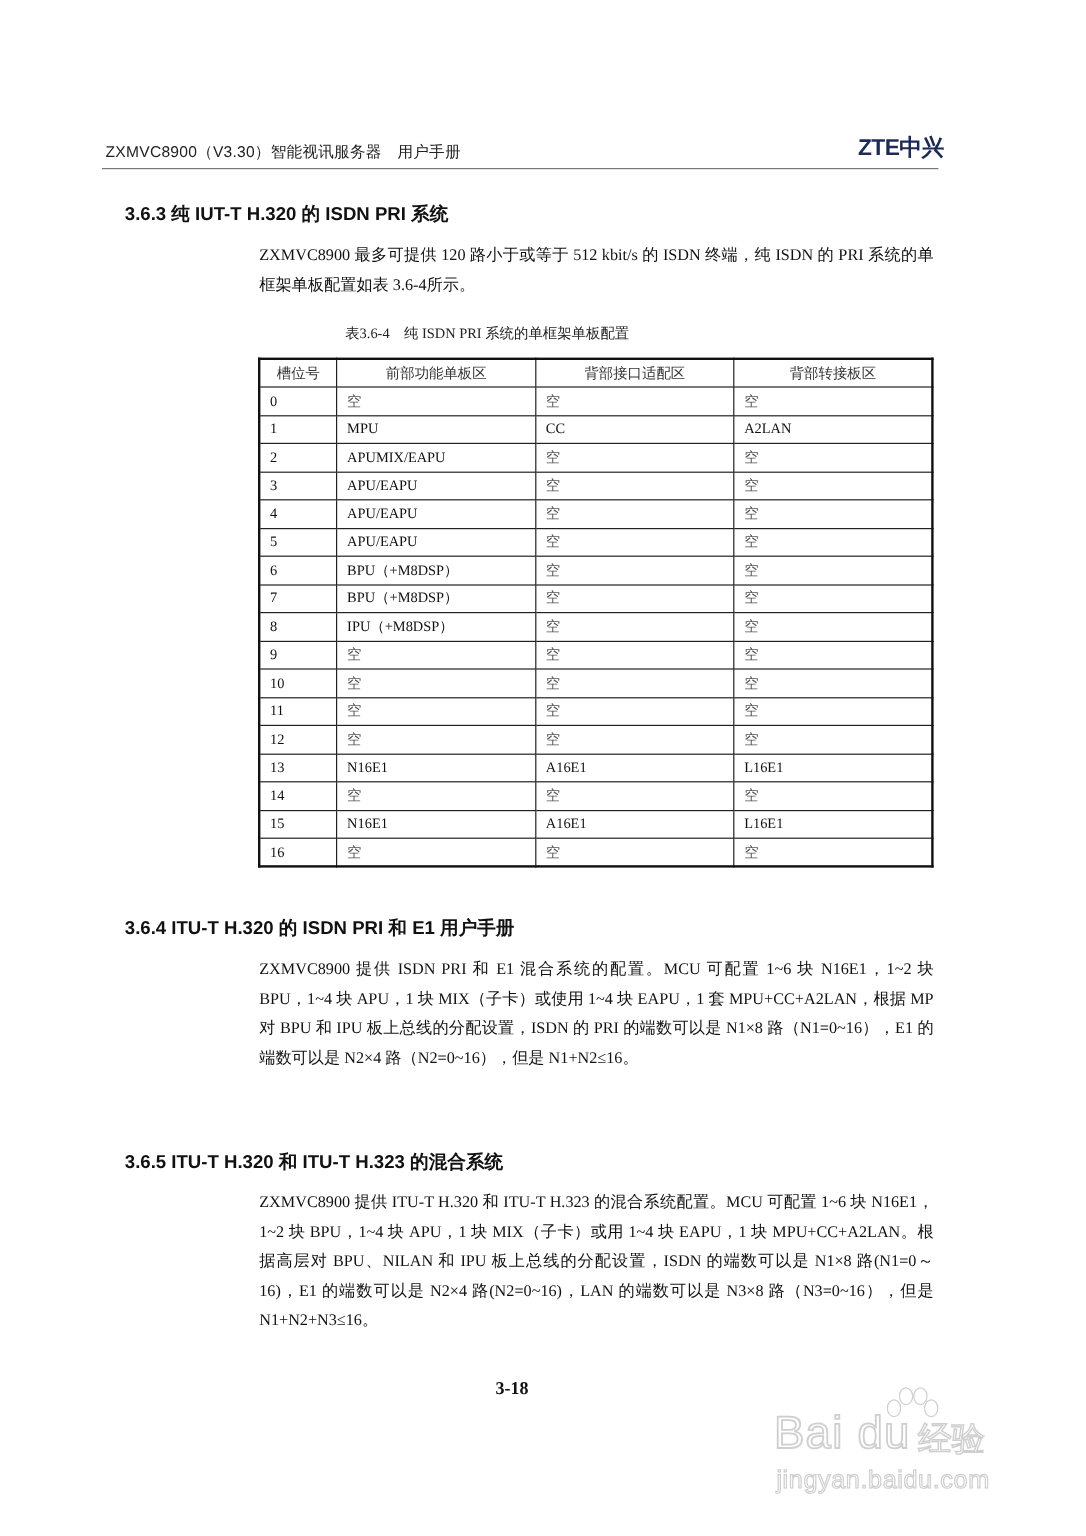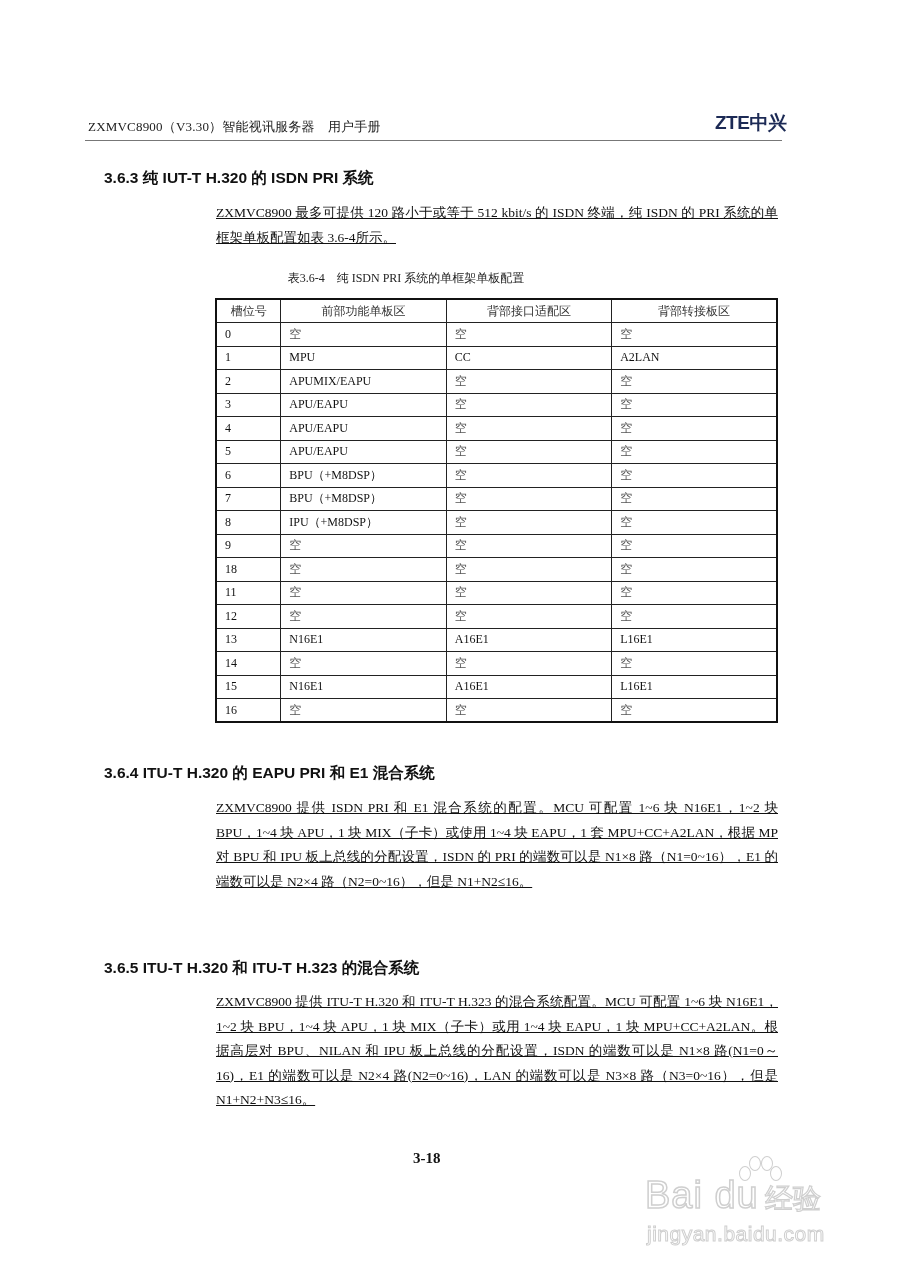--- a/index.html
+++ b/index.html
@@ -1,21 +1,21 @@
 <!DOCTYPE html>
 <html><head>
 <meta charset="utf-8">
 <style>
   html, body { margin: 0; padding: 0; background: #ffffff; }
   body { width: 905px; height: 1280px; position: relative; overflow: hidden; color: #111; font-family: "DejaVu Serif", "Liberation Serif", serif; }
-  .header-text { position: absolute; left: 88px; top: 118px; font-size: 13px; color: #222; font-family: Liberation Serif, serif; letter-spacing: 0.2px; }
+  .header-text { position: absolute; left: 88px; top: 118px; font-size: 13px; color: #222; font-family: Liberation Sans, sans-serif; letter-spacing: 0.2px; }
   .logo { position: absolute; left: 715px; top: 110px; font-family: "Liberation Sans", "DejaVu Sans", sans-serif; font-weight: bold; font-size: 19px; color: #1c2a55; letter-spacing: -0.5px; }
   .header-rule { position: absolute; left: 85px; top: 140px; width: 697px; height: 1px; background: #777; }
   .section-title { position: absolute; left: 88px; font-family: "Liberation Sans", "DejaVu Sans", sans-serif; font-weight: bold; font-size: 15.5px; color: #111; margin-left: 16px; }
-  .para { position: absolute; left: 216px; width: 562px; font-size: 13.5px; line-height: 24.5px; text-align: justify; font-family: "Liberation Serif", "DejaVu Serif", serif; color: #111; text-decoration: underline; }
+  .para { position: absolute; left: 216px; width: 562px; font-size: 13.5px; line-height: 24.5px; text-align: justify; font-family: "Liberation Serif", "DejaVu Serif", serif; color: #111; }
   .para p { margin: 0; }
   .caption { position: absolute; left: 0; width: 722px; top: 270px; text-align: center; padding-left: 90px; box-sizing: border-box; font-size: 12px; font-family: "Liberation Serif", "DejaVu Serif", serif; color: #222; }
   table.cfg { position: absolute; left: 215px; top: 298px; width: 563px; border-collapse: collapse; border: 2px solid #111; font-family: "Liberation Serif", "DejaVu Serif", serif; font-size: 12px; color: #111; }
   table.cfg th, table.cfg td { border: 1px solid #222; height: 23.5px; padding: 0 0 0 8px; box-sizing: border-box; vertical-align: middle; }
   table.cfg th { font-weight: normal; text-align: center; padding: 0; color: #333; }
   table.cfg td.empty { color: #555; }
   .pagenum { position: absolute; left: 413px; top: 1150px; font-weight: bold; font-size: 15px; font-family: "Liberation Serif", "DejaVu Serif", serif; }
   .watermark { position: absolute; left: 645px; top: 1160px; width: 210px; height: 100px; color: #d9d9d9; font-family: "Liberation Sans", "DejaVu Sans", sans-serif; }
   .wm-brand { position: absolute; left: 0; top: 14px; font-size: 38px; font-weight: normal; color: #ffffff; -webkit-text-stroke: 1.5px #cfcfcf; letter-spacing: 1px; }
   .wm-cn { position: absolute; left: 120px; top: 20px; font-size: 28px; color: #ffffff; -webkit-text-stroke: 1.2px #cfcfcf; }
@@ -109,21 +109,21 @@
         <td class="empty">空</td>
         <td class="empty">空</td>
       </tr>
       <tr>
         <td>9</td>
         <td class="empty">空</td>
         <td class="empty">空</td>
         <td class="empty">空</td>
       </tr>
       <tr>
-        <td>18</td>
+        <td>10</td>
         <td class="empty">空</td>
         <td class="empty">空</td>
         <td class="empty">空</td>
       </tr>
       <tr>
         <td>11</td>
         <td class="empty">空</td>
         <td class="empty">空</td>
         <td class="empty">空</td>
       </tr>
@@ -153,21 +153,21 @@
       </tr>
       <tr>
         <td>16</td>
         <td class="empty">空</td>
         <td class="empty">空</td>
         <td class="empty">空</td>
       </tr>
     </tbody>
 </table>
 
-<div class="section-title" style="top:763px;">3.6.4 ITU-T H.320 的 EAPU PRI 和 E1 混合系统</div>
+<div class="section-title" style="top:763px;">3.6.4 ITU-T H.320 的 ISDN PRI 和 E1 用户手册</div>
 <div class="para" style="top:796px;">
   <p>ZXMVC8900 提供 ISDN PRI 和 E1 混合系统的配置。MCU 可配置 1~6 块 N16E1，1~2 块 BPU，1~4 块 APU，1 块 MIX（子卡）或使用 1~4 块 EAPU，1 套 MPU+CC+A2LAN，根据 MP 对 BPU 和 IPU 板上总线的分配设置，ISDN 的 PRI 的端数可以是 N1×8 路（N1=0~16），E1 的端数可以是 N2×4 路（N2=0~16），但是 N1+N2≤16。</p>
 </div>
 
 <div class="section-title" style="top:958px;">3.6.5 ITU-T H.320 和 ITU-T H.323 的混合系统</div>
 <div class="para" style="top:990px;">
   <p>ZXMVC8900 提供 ITU-T H.320 和 ITU-T H.323 的混合系统配置。MCU 可配置 1~6 块 N16E1，1~2 块 BPU，1~4 块 APU，1 块 MIX（子卡）或用 1~4 块 EAPU，1 块 MPU+CC+A2LAN。根据高层对 BPU、NILAN 和 IPU 板上总线的分配设置，ISDN 的端数可以是 N1×8 路(N1=0～16)，E1 的端数可以是 N2×4 路(N2=0~16)，LAN 的端数可以是 N3×8 路（N3=0~16），但是 N1+N2+N3≤16。</p>
 </div>
 
 <div class="pagenum">3-18</div>

